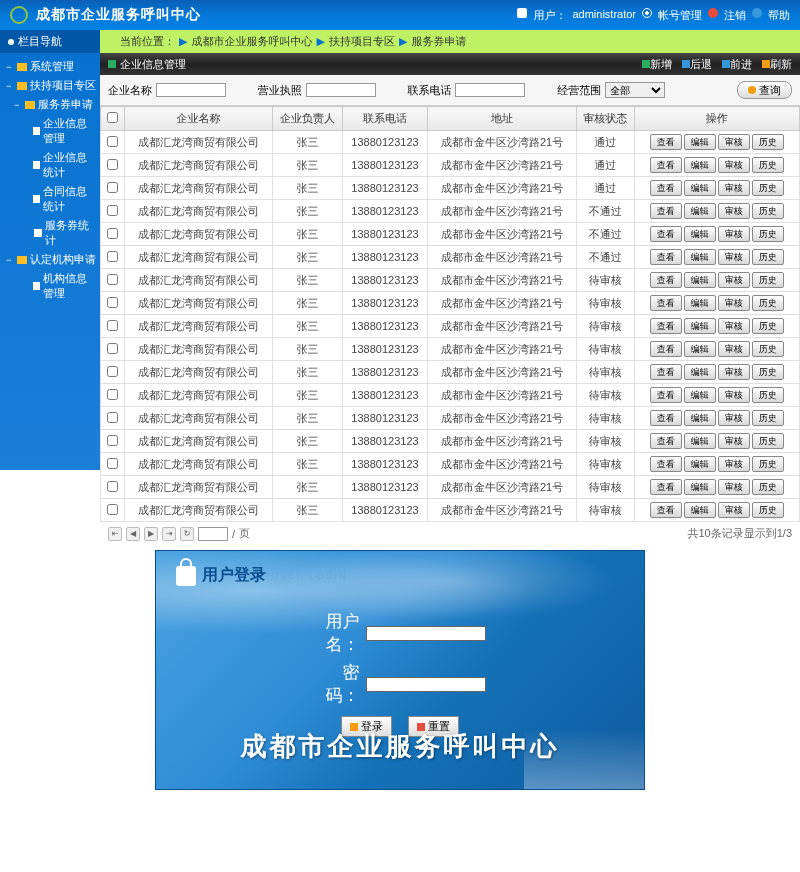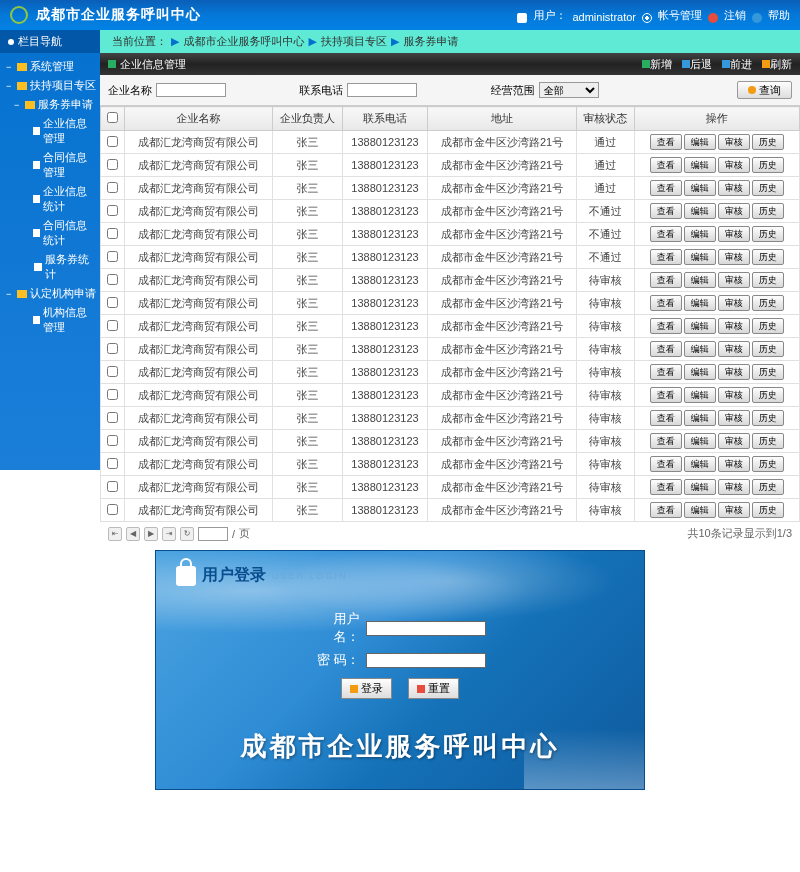--- a/index.html
+++ b/index.html
@@ -1,55 +1,55 @@
 <!DOCTYPE html>
 <html><head>
 <meta charset="utf-8">
 <style>
 *{margin:0;padding:0;box-sizing:border-box;font-family:"Microsoft YaHei",sans-serif;font-size:11px}
 body{background:#fff}
 .header{height:30px;background:linear-gradient(to bottom,#0a5fb8,#0478d8,#0382e5);display:flex;align-items:center;padding:0 10px;color:#fff}
 .logo{width:18px;height:18px;border:2px solid #8fc73d;border-radius:50%;margin-right:8px}
 .header-title{font-size:14px;font-weight:bold;letter-spacing:1px}
-.header-right{margin-left:auto;display:flex;align-items:flex-end;gap:6px;font-size:10px}
+.header-right{margin-left:auto;display:flex;align-items:flex-start;gap:6px;font-size:10px}
 .header-right .hicon{display:inline-block;width:10px;height:10px}
 .user-icon{background:#fff;border-radius:2px}
 .gear-icon{background:radial-gradient(circle,#fff 30%,transparent 30%);border:1px solid #fff;border-radius:50%}
 .logout-icon{background:#e74c3c;border-radius:50%}
 .help-icon{background:#3498db;border-radius:50%;position:relative}
 .main{display:flex;height:440px}
 .sidebar{width:100px;background:linear-gradient(to bottom,#0571cf,#1b7fd9);color:#fff}
 .sidebar-header{background:#0357a8;padding:4px 8px;font-size:11px;display:flex;align-items:center;gap:4px}
 .sb-dot{width:6px;height:6px;background:#fff;border-radius:50%}
 .tree{padding:4px 4px;font-size:10px}
 .tree-item{padding:2px 0;display:flex;align-items:center;gap:3px;cursor:pointer}
 .tree-item.lvl1{padding-left:2px}
 .tree-item.lvl2{padding-left:10px}
 .tree-item.lvl3{padding-left:20px}
 .tree-icon{width:10px;height:8px;background:#fbbf24;display:inline-block}
 .tree-icon.file{background:#fff;width:8px}
 .expand{width:8px;font-size:9px}
 .content{flex:1;background:#fff}
-.breadcrumb{background:#5eead4;padding:4px 12px;font-size:11px;color:#333;display:flex;align-items:center;gap:4px}
+.breadcrumb{background:#bef264;padding:4px 20px;font-size:11px;color:#333;display:flex;align-items:center;gap:4px}
 .bc-arrow{color:#0571cf}
 .toolbar{background:linear-gradient(to bottom,#444,#222,#333);height:22px;display:flex;align-items:center;padding:0 8px;color:#fff;font-size:10px}
 .tb-plus{width:8px;height:8px;background:#27ae60}
 .tb-title{margin-left:4px}
 .tb-right{margin-left:auto;display:flex;gap:10px}
 .tb-link{display:flex;align-items:center;gap:0;cursor:pointer}
 .tb-ico{width:8px;height:8px}
 .ico-add{background:#27ae60}
 .ico-back{background:#3498db}
 .ico-fwd{background:#3498db}
 .ico-refresh{background:#f39c12}
 .filter-row{display:flex;padding:4px;gap:0;border-bottom:1px solid #ccc;background:#f5f5f5}
 .filter-cell{flex:1;padding:2px 4px;font-size:10px;display:flex;align-items:center;gap:4px}
 .filter-cell input{width:70px;height:14px;border:1px solid #999;font-size:10px}
 .filter-cell select{width:60px;height:16px;border:1px solid #999;font-size:10px}
-.btn{height:18px;padding:0 10px;background:linear-gradient(to bottom,#fefefe,#ddd);border:1px solid #999;border-radius:2px;font-size:10px;cursor:pointer;display:flex;align-items:center;gap:3px}
+.btn{height:18px;padding:0 10px;background:linear-gradient(to bottom,#fefefe,#ddd);border:1px solid #999;border-radius:8px;font-size:10px;cursor:pointer;display:flex;align-items:center;gap:3px}
 .btn-search-ico{width:8px;height:8px;background:#f39c12;border-radius:50%}
 table{width:100%;border-collapse:collapse;font-size:10px}
 th{background:linear-gradient(to bottom,#f8f8f8,#e8e8e8);padding:4px 2px;border:1px solid #ccc;font-weight:normal;color:#333}
 td{padding:3px 2px;border:1px solid #e0e0e0;text-align:center;color:#444}
 .chk{width:11px;height:11px}
 .action-btn{height:16px;padding:0 6px;background:linear-gradient(to bottom,#fefefe,#d8d8d8);border:1px solid #888;border-radius:2px;font-size:9px;cursor:pointer;margin:0 1px}
 .actions-cell{white-space:nowrap}
 .pager{display:flex;align-items:center;padding:4px 8px;gap:4px;font-size:10px;color:#666}
 .pg-btn{width:14px;height:14px;border:1px solid #bbb;background:#f0f0f0;border-radius:2px;cursor:pointer;display:flex;align-items:center;justify-content:center;font-size:8px}
 .pg-input{width:30px;height:14px;border:1px solid #999;text-align:center}
@@ -57,21 +57,21 @@
 .login-section{margin-top:80px;display:flex;justify-content:center}
 .login-box{width:490px;height:240px;background:linear-gradient(135deg,#4ba3e0 0%,#2e8cd5 40%,#1572b8 60%,#0e5a9e 100%);position:relative;border:1px solid #0a4d8f;overflow:hidden}
 .login-clouds{position:absolute;top:0;left:0;right:0;height:100px;background:radial-gradient(ellipse at 20% 40%,rgba(255,255,255,0.4) 0%,transparent 50%),radial-gradient(ellipse at 60% 30%,rgba(255,255,255,0.3) 0%,transparent 40%)}
 .login-header{display:flex;align-items:center;gap:6px;padding:14px 20px;position:relative}
 .lock-icon{width:20px;height:20px;background:#fff;border-radius:3px;position:relative}
 .lock-icon::before{content:"";position:absolute;top:-8px;left:4px;width:8px;height:10px;border:2px solid #fff;border-bottom:none;border-radius:6px 6px 0 0}
 .login-title{color:#0a4d8f;font-size:16px;font-weight:bold}
 .login-sub{color:#6ba8d9;font-size:9px;letter-spacing:2px}
 .login-form{display:flex;flex-direction:column;align-items:center;gap:5px;margin-top:10px;position:relative}
 .form-row{display:flex;align-items:center;gap:6px}
-.form-row label{color:#fff;font-size:13px;width:45px;text-align:right}
+.form-row label{color:#fff;font-size:17px;width:45px;text-align:right}
 .form-row input{width:120px;height:15px;border:1px solid #666}
 .login-btns{display:flex;gap:16px;margin-top:4px}
 .login-btn{padding:2px 8px;background:linear-gradient(to bottom,#fefefe,#ddd);border:1px solid #888;font-size:10px;cursor:pointer;display:flex;align-items:center;gap:3px}
 .key-ico{width:8px;height:8px;background:#f39c12}
 .reset-ico{width:8px;height:8px;background:#e74c3c}
 .login-big-title{position:absolute;bottom:25px;left:0;right:0;text-align:center;color:#fff;font-size:26px;font-weight:bold;letter-spacing:3px;text-shadow:1px 1px 3px rgba(0,0,0,0.4)}
 .city-silhouette{position:absolute;bottom:0;right:0;width:120px;height:60px;background:linear-gradient(to top,rgba(200,220,240,0.4),transparent)}
 </style>
 </head>
 <body>
@@ -111,25 +111,20 @@
         </div>
         <div class="tree-item lvl2">
           <span class="expand">−</span>
           <span class="tree-icon"></span>
           <span>服务券申请</span>
         </div>
         <div class="tree-item lvl3">
           <span class="expand"></span>
           <span class="tree-icon file"></span>
           <span>企业信息管理</span>
-        </div>
-        <div class="tree-item lvl3">
-          <span class="expand"></span>
-          <span class="tree-icon file"></span>
-          <span>合同信息管理</span>
         </div>
         <div class="tree-item lvl3">
           <span class="expand"></span>
           <span class="tree-icon file"></span>
           <span>企业信息统计</span>
         </div>
         <div class="tree-item lvl3">
           <span class="expand"></span>
           <span class="tree-icon file"></span>
           <span>合同信息统计</span>
@@ -185,20 +180,24 @@
           </span>
       </div>
     </div>
 
     <div class="filter-row">
       <div class="filter-cell">
           <span>企业名称</span>
           <input style="">
         </div>
       <div class="filter-cell">
+          <span>营业执照</span>
+          <input style="">
+        </div>
+      <div class="filter-cell">
           <span>联系电话</span>
           <input style="">
         </div>
       <div class="filter-cell">
           <span>经营范围</span>
           <select><option>全部</option></select>
         </div>
       <div class="filter-cell" style="flex:0.6;justify-content:flex-end">
           <button class="btn">
             <span class="btn-search-ico"></span>

